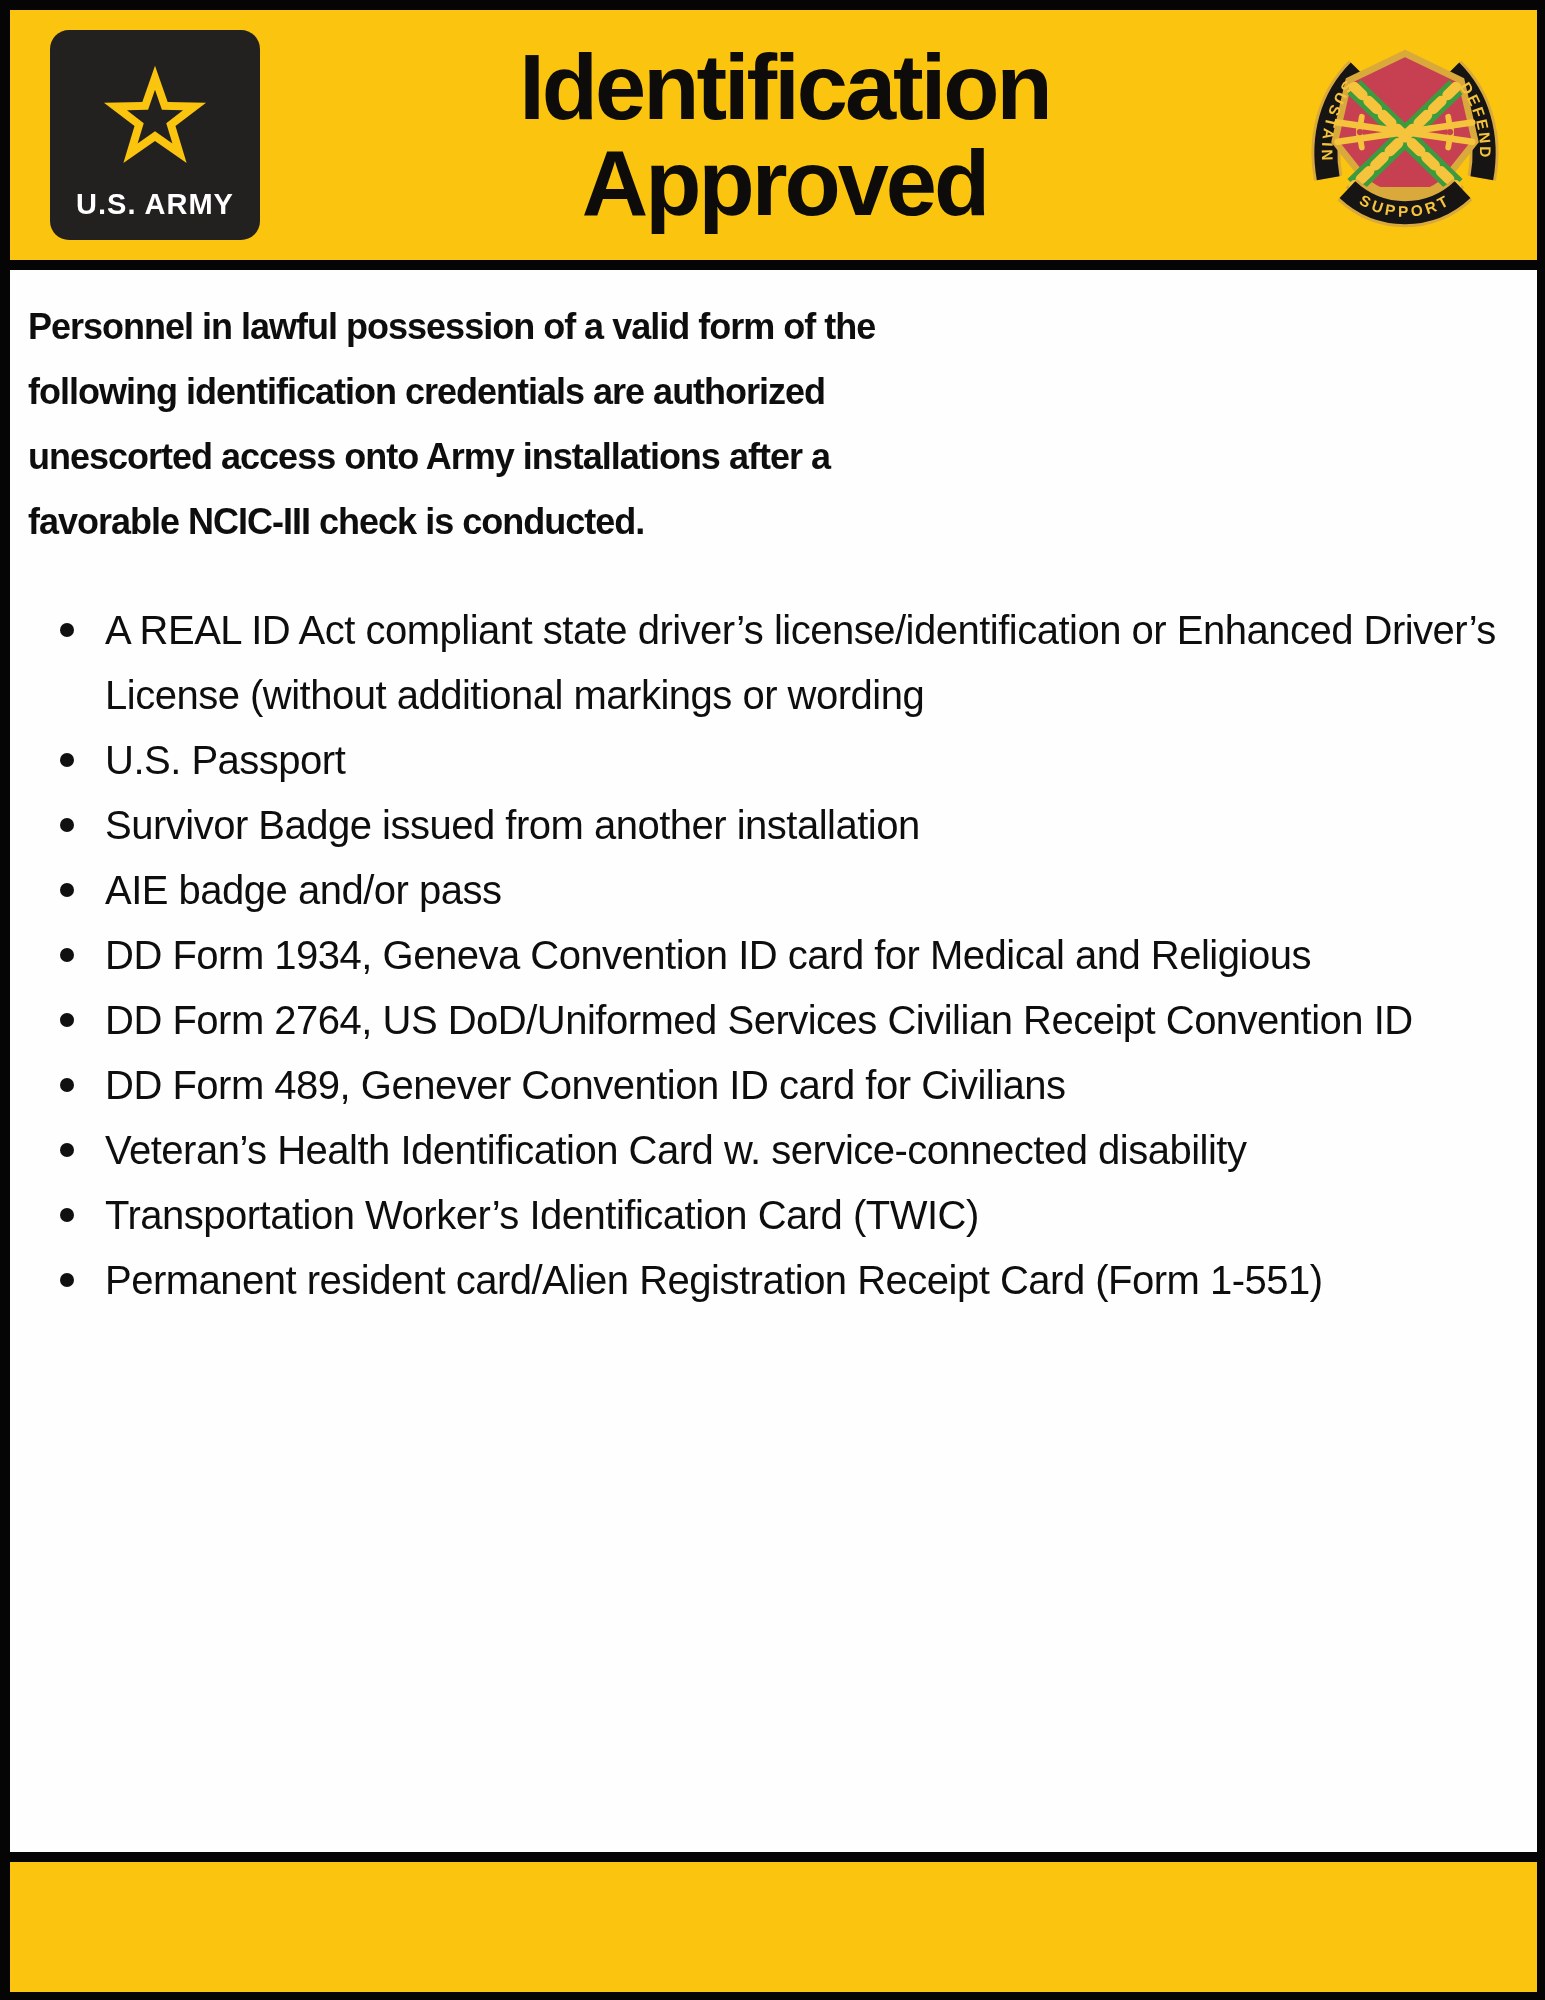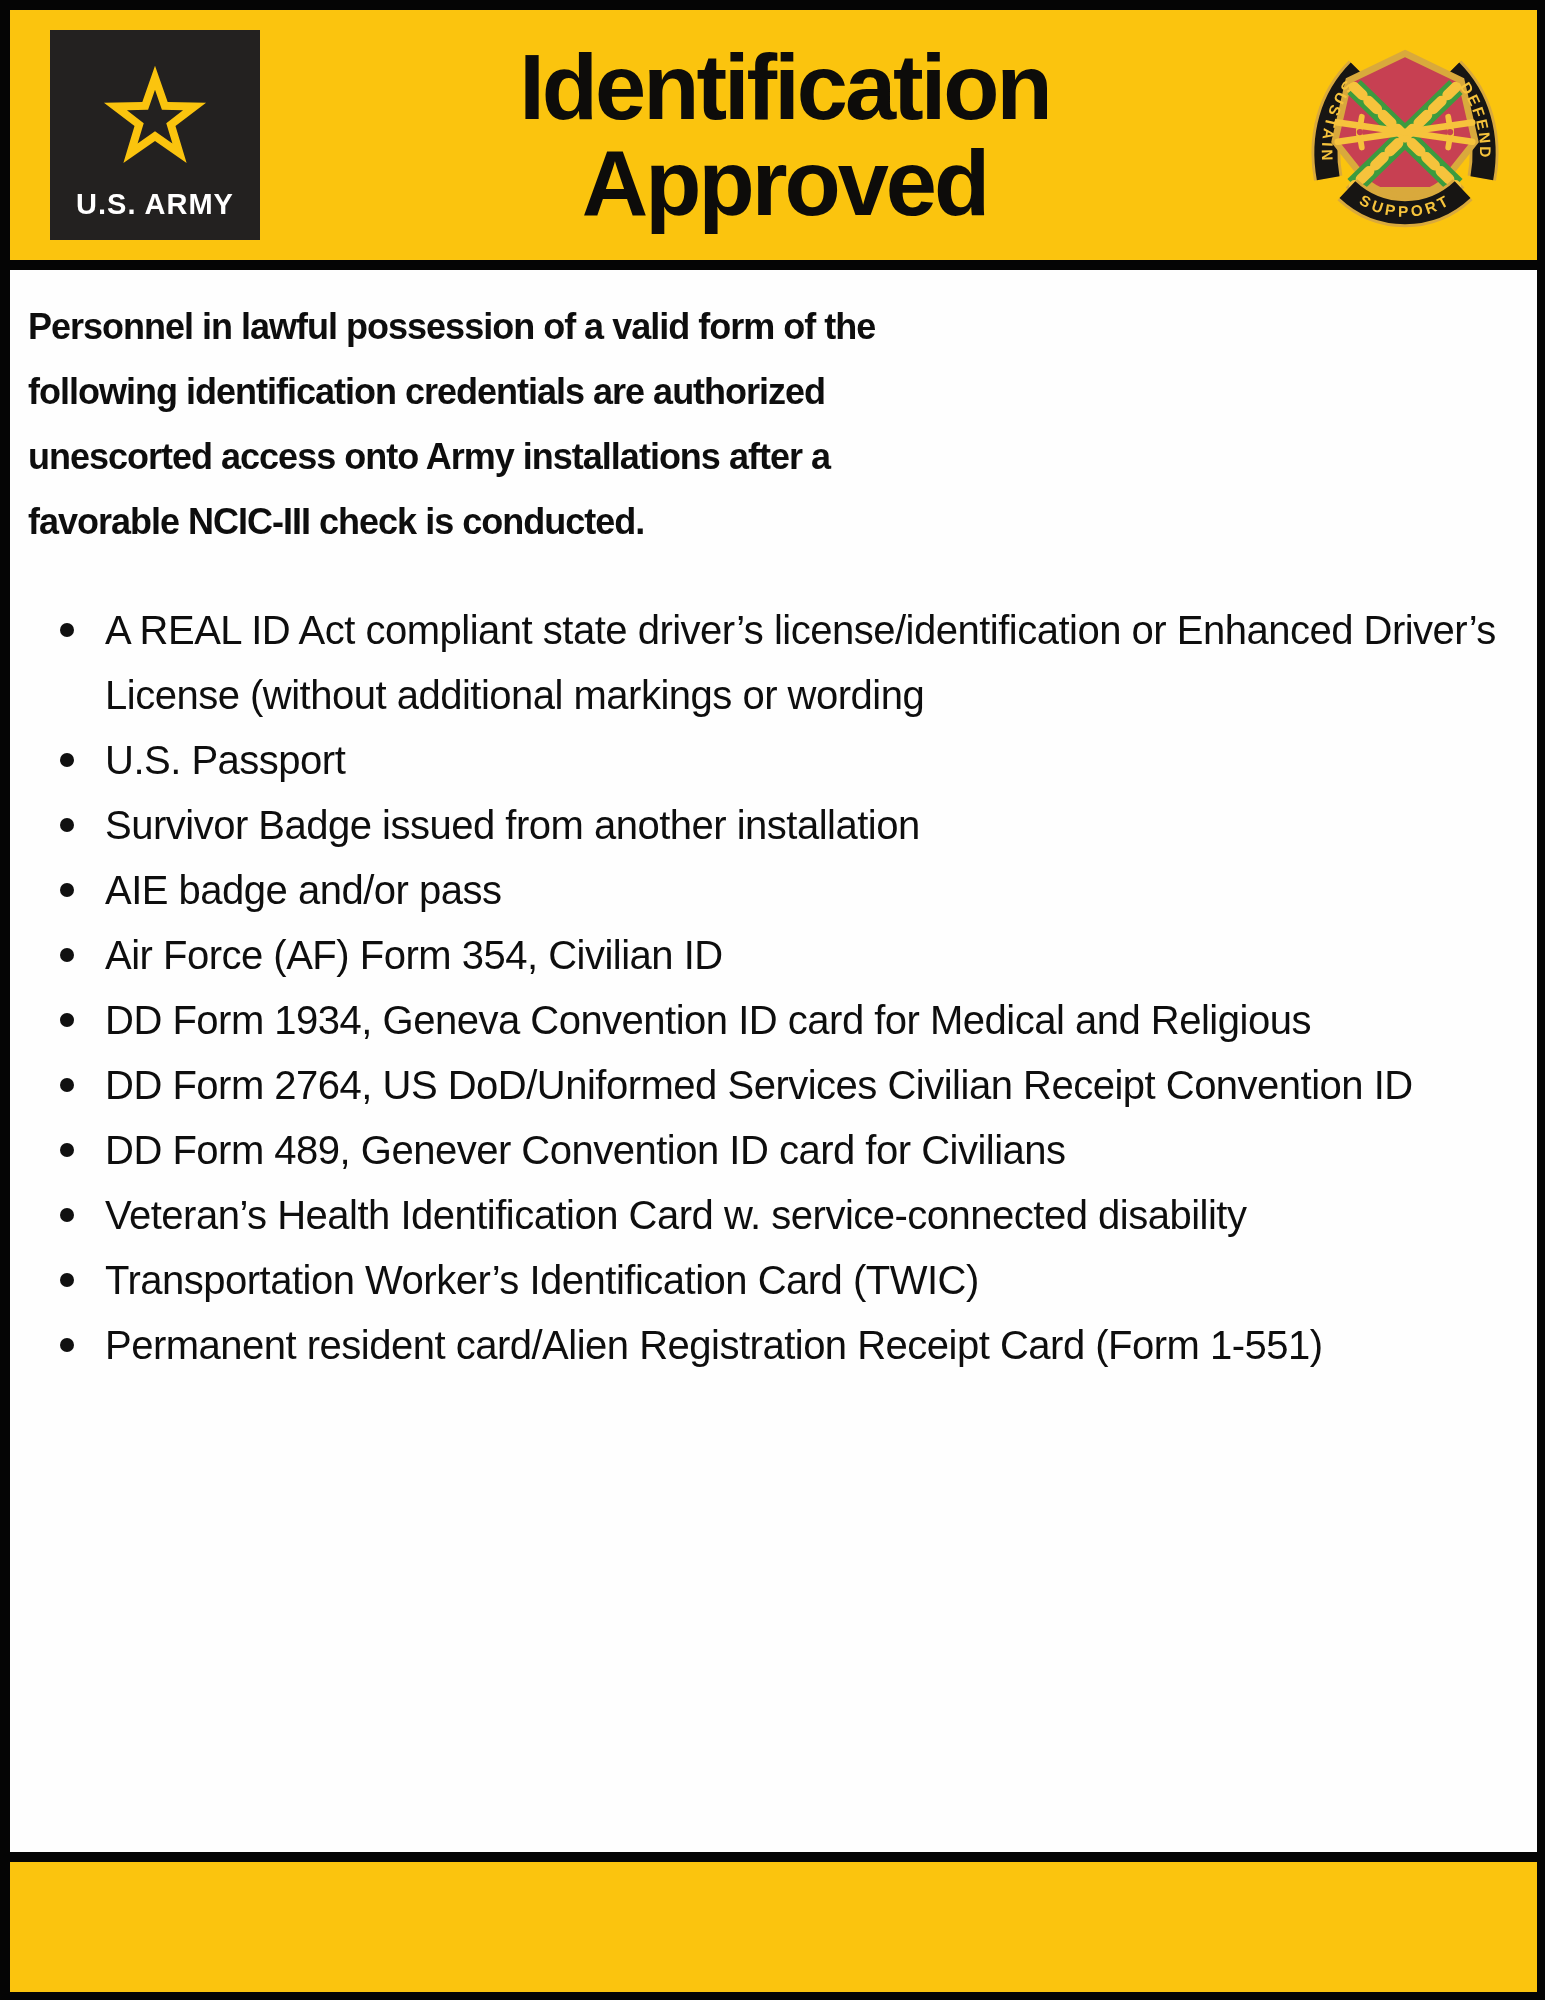--- a/index.html
+++ b/index.html
@@ -15,21 +15,21 @@
   .band { background:var(--gold,#FBC40E); }
   header.band {
     height:250px; flex:0 0 250px;
     display:flex; align-items:center;
     padding:0 36px 0 40px;
   }
   .logo-box {
     width:210px; height:210px; flex:0 0 210px;
     background:#232120;
     display:flex; flex-direction:column; align-items:center; justify-content:center;
-    gap:4px; padding-top:6px;
+    gap:4px; padding-top:6px;border-radius:19px;
   }
   .logo-box svg { width:138px; height:128px; display:block; }
   .logo-label {
     color:#fff; font-weight:bold; font-size:29px; letter-spacing:1px;
     line-height:1;
   }
   .title {
     flex:1 1 auto; text-align:center; color:#0d0c0a;
     font-size:92px; line-height:96px; font-weight:bold; letter-spacing:-3px;
   }
@@ -127,21 +127,20 @@
       <span>following identification credentials are authorized</span>
       <span>unescorted access onto Army installations after a</span>
       <span>favorable NCIC-III check is conducted.</span>
     </p>
 
     <ul class="id-list">
       <li>A REAL ID Act compliant state driver’s license/identification or Enhanced Driver’s License (without additional markings or wording</li>
       <li>U.S. Passport</li>
       <li>Survivor Badge issued from another installation</li>
       <li>AIE badge and/or pass</li>
-      <li>Air Force (AF) Form 354, Civilian ID</li>
       <li>DD Form 1934, Geneva Convention ID card for Medical and Religious</li>
       <li>DD Form 2764, US DoD/Uniformed Services Civilian Receipt Convention ID</li>
       <li>DD Form 489, Genever Convention ID card for Civilians</li>
       <li>Veteran’s Health Identification Card w. service-connected disability</li>
       <li>Transportation Worker’s Identification Card (TWIC)</li>
       <li>Permanent resident card/Alien Registration Receipt Card (Form 1-551)</li>
     </ul>
   </main>
 
   <footer class="band"></footer>

